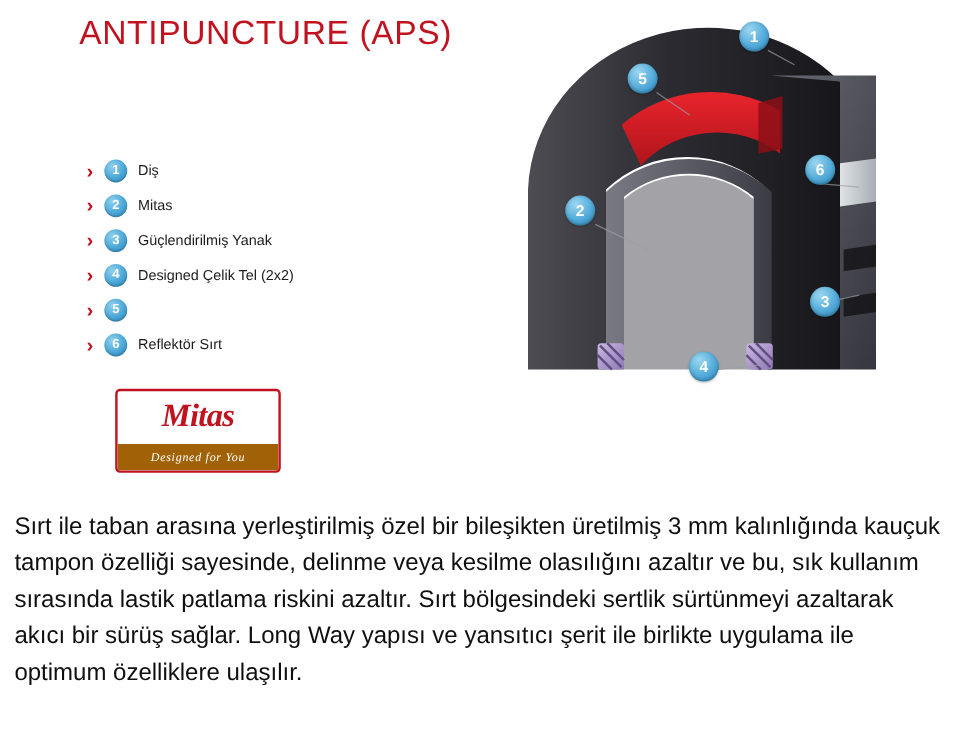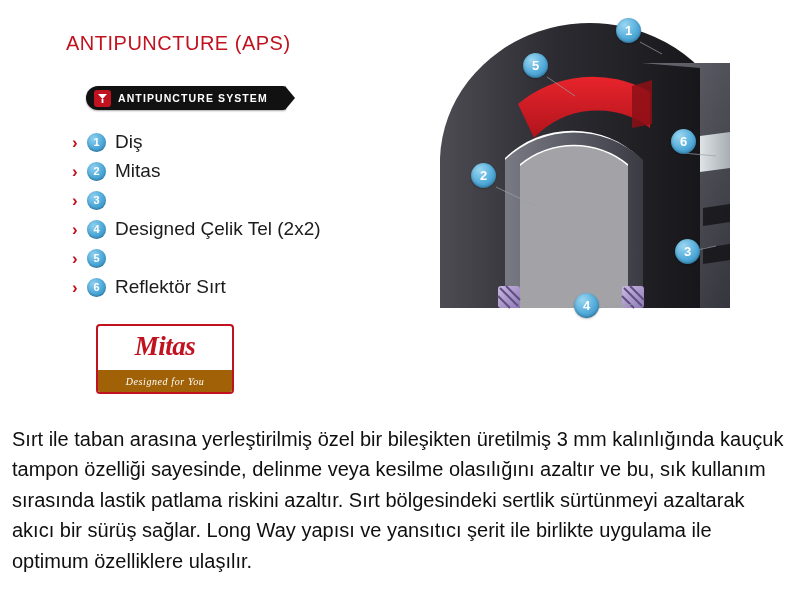--- a/index.html
+++ b/index.html
@@ -18,22 +18,22 @@
     position: relative;
     width: 800px;
     height: 609px;
     background: #ffffff;
   }
 
   
   .title {
     position: absolute;
     left: 66px;
-    top: 32px;
-    font-size: 20px;
+    top: 12px;
+    font-size: 28px;
     letter-spacing: 0.5px;
     color: #c1121f;
     font-weight: 400;
     white-space: nowrap;
   }
 
   
   .badge {
     position: absolute;
     left: 86px;
@@ -107,21 +107,21 @@
     font-size: 11px;
     font-weight: 700;
     display: flex;
     align-items: center;
     justify-content: center;
     flex: none;
     margin-right: 9px;
     box-shadow: inset 0 -1px 2px rgba(0,0,0,.25);
   }
   .legend-label {
-    font-size: 19px;
+    font-size: 12px;
     color: #1b1b1b;
     white-space: nowrap;
   }
 
   
   .logo {
     position: absolute;
     left: 96px;
     top: 324px;
     width: 134px;
@@ -196,44 +196,36 @@
     text-align: left;
   }
 </style>
 </head>
 <body>
 
 <div class="page">
 
   <div class="title">ANTIPUNCTURE (APS)</div>
 
-  <div class="badge">
-    <span class="badge-mark">
-      <svg width="13" height="13" viewBox="0 0 13 13" aria-hidden="true">
-        <path d="M2 2 H11 L6.5 7 Z" fill="#ffffff"></path>
-        <rect x="5.6" y="7" width="1.8" height="4" fill="#ffffff"></rect>
-      </svg>
-    </span>
-    <span class="badge-text">ANTIPUNCTURE SYSTEM</span>
-  </div>
 
   <div class="legend">
     <div class="legend-item">
       <span class="chev">›</span>
       <span class="num-badge">1</span>
       <span class="legend-label">Diş</span>
     </div>
     <div class="legend-item">
       <span class="chev">›</span>
       <span class="num-badge">2</span>
       <span class="legend-label">Mitas</span>
     </div>
     <div class="legend-item">
       <span class="chev">›</span>
       <span class="num-badge">3</span>
+      <span class="legend-label">Güçlendirilmiş Yanak</span>
     </div>
     <div class="legend-item">
       <span class="chev">›</span>
       <span class="num-badge">4</span>
       <span class="legend-label">Designed Çelik Tel (2x2)</span>
     </div>
     <div class="legend-item">
       <span class="chev">›</span>
       <span class="num-badge">5</span>
     </div>

